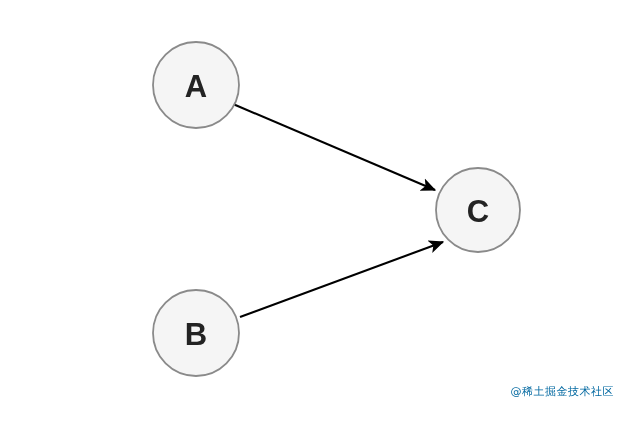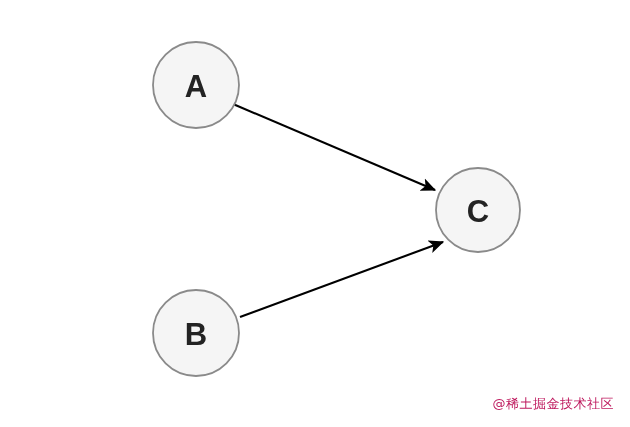--- a/index.html
+++ b/index.html
@@ -44,24 +44,24 @@
     stroke-width: 2.1;
     fill: none;
   }
   .edge-head {
     fill: #000000;
     stroke: none;
   }
   .watermark {
     position: absolute;
     right: 16px;
-    bottom: 14px;
+    bottom: 28px;
     font-family: "DejaVu Sans", "Liberation Sans", sans-serif;
-    font-size: 13px;
-    color: #be185d;
+    font-size: 11px;
+    color: #0369a1;
     letter-spacing: 0.5px;
     white-space: nowrap;
     user-select: none;
   }
 </style>
 </head>
 <body>
 
 <div id="canvas">
 

